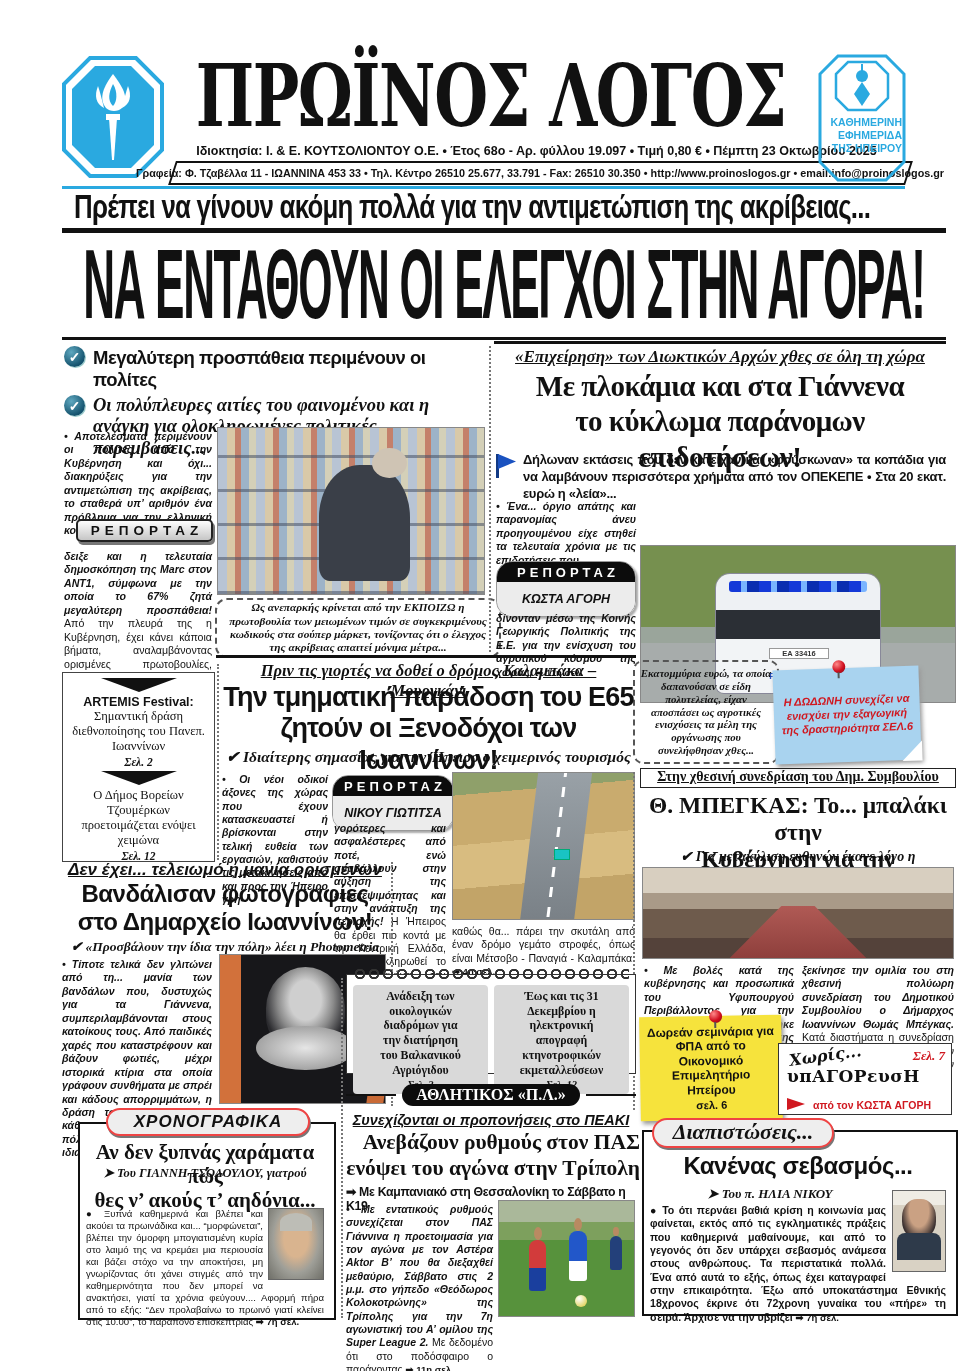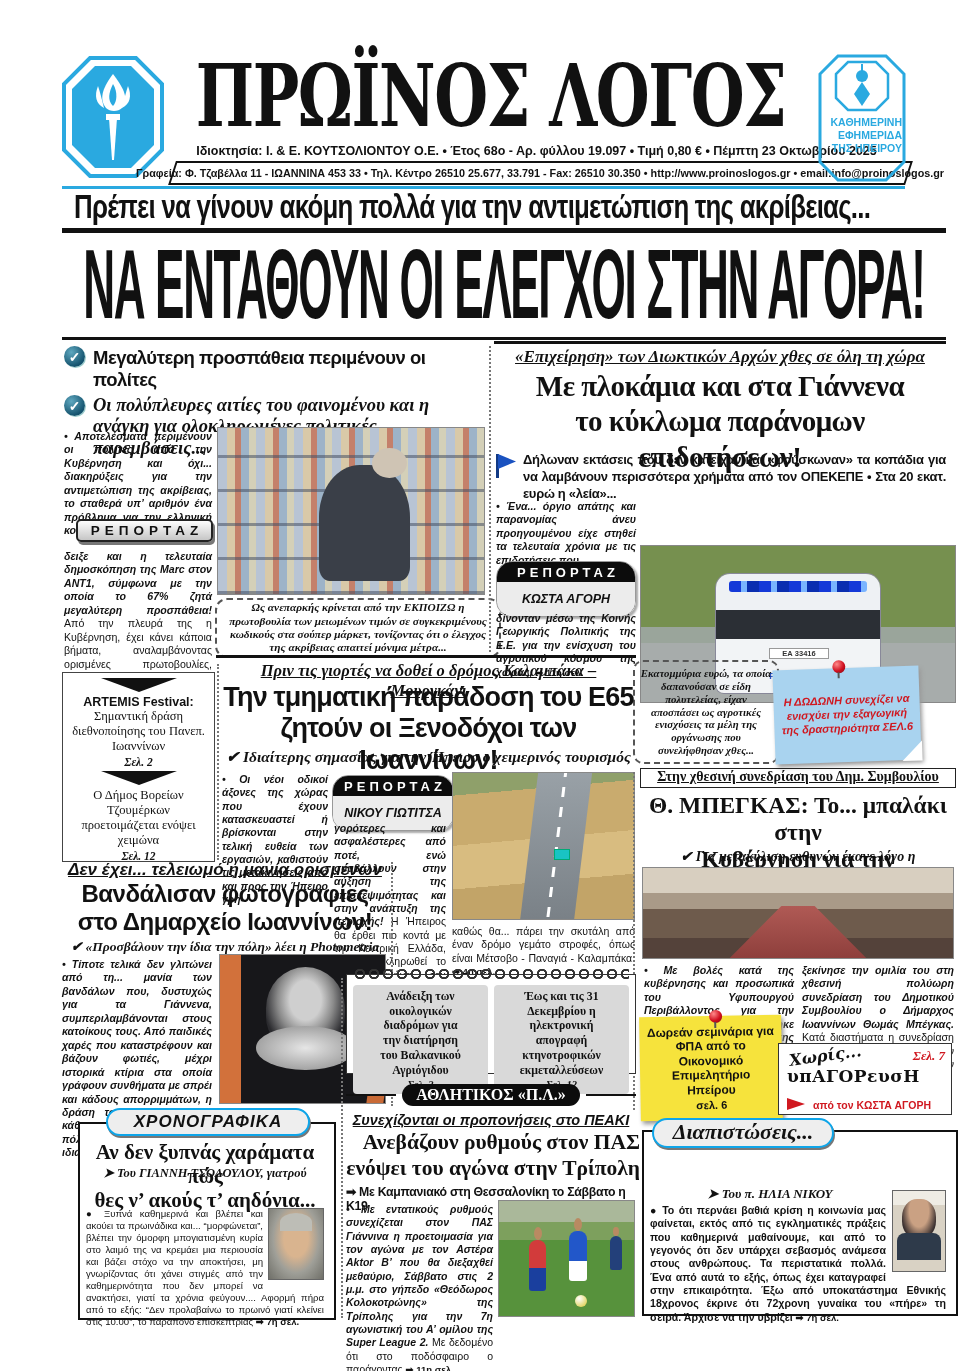--- a/index.html
+++ b/index.html
@@ -136,21 +136,21 @@
   
   #van-kicker{left:62px;top:860px;width:326px;text-align:center;font-weight:bold;font-style:italic;font-size:17px;text-decoration:underline;}
   #van-head{left:62px;top:880px;width:326px;text-align:center;font-weight:bold;font-size:24px;line-height:1.15;letter-spacing:-.5px;}
   #van-sub{left:62px;top:938px;width:326px;font-family:"Liberation Serif",serif;font-weight:bold;font-style:italic;font-size:13.5px;}
   #van-body{left:62px;top:958px;width:150px;font-size:10.6px;line-height:1.27;}
   #phm-photo{left:219px;top:954px;width:167px;height:150px;}
   #div-d{left:391px;top:862px;height:244px;}
 
   
   #chrono-box{left:78px;top:1122px;width:254px;height:194px;border:2.5px solid #111;background:#fff;}
-  .pill4{background:#eee;border:2px solid #0ea5e9;border-radius:16px;box-shadow:1px 2px 0 #777;text-align:center;}
+  .pill4{background:#eee;border:2px solid #ef4444;border-radius:16px;box-shadow:1px 2px 0 #777;text-align:center;}
   #chrono-pill{left:106px;top:1108px;width:200px;height:24px;font-weight:bold;font-style:italic;font-size:17px;letter-spacing:1px;line-height:24px;}
   #chrono-head{left:84px;top:1140px;width:242px;text-align:center;font-family:"Liberation Serif",serif;font-weight:bold;font-size:21px;line-height:1.15;}
   #chrono-by{left:84px;top:1165px;width:242px;text-align:center;font-family:"Liberation Serif",serif;font-style:italic;font-weight:bold;font-size:12.5px;}
   #chrono-body{left:86px;top:1208px;width:238px;font-size:9.6px;line-height:1.25;}
   #chrono-portrait{float:right;width:56px;height:72px;border:1px solid #666;margin:0 0 3px 5px;}
 
   
   #notebook{left:346px;top:974px;width:290px;height:100px;border:1.5px solid #333;background:#fff;box-sizing:border-box;}
   .spiral{height:14px;margin:-8px 6px 0 6px;
         background:radial-gradient(circle at 7px 7px,rgba(0,0,0,0) 3px,#333 3.5px 5px,rgba(0,0,0,0) 5.5px);
@@ -481,20 +481,21 @@
   <div class="abs photo" id="fb-photo">
     <div class="pl pl-red"></div>
     <div class="pl pl-blue"></div>
     <div class="pl pl-far"></div>
     <div class="ball"></div>
   </div>
   <div class="abs vdot" id="div-e"></div>
 
   <div class="abs" id="find-box"></div>
   <div class="abs pill4 ctr" id="find-pill">Διαπιστώσεις...</div>
+  <div class="abs" id="find-head">Κανένας σεβασμός...</div>
   <div class="abs" id="find-by">➤ Του π. ΗΛΙΑ ΝΙΚΟΥ</div>
   <div class="abs jc" id="find-body">
     <span class="photo" id="find-portrait" style="position:relative;display:block;"></span>
     <span class="b">● Το ότι περνάει βαθιά κρίση η κοινωνία μας φαίνεται, εκτός από τις εγκληματικές πράξεις που καθημερινά μαθαίνουμε, και από το γεγονός ότι δεν υπάρχει σεβασμός ανάμεσα στους ανθρώπους.</span>
     <span class="b">Τα περιστατικά πολλά. Ένα από αυτά το εξής, όπως έχει καταγραφεί στην επικαιρότητα. Έξω από υποκατάστημα Εθνικής 18χρονος έκρινε ότι 72χρονη γυναίκα του «πήρε» τη σειρά. Άρχισε να την υβρίζει</span>
     <span class="jump">➡ 7η σελ.</span>
   </div>
 
 </div>
 

